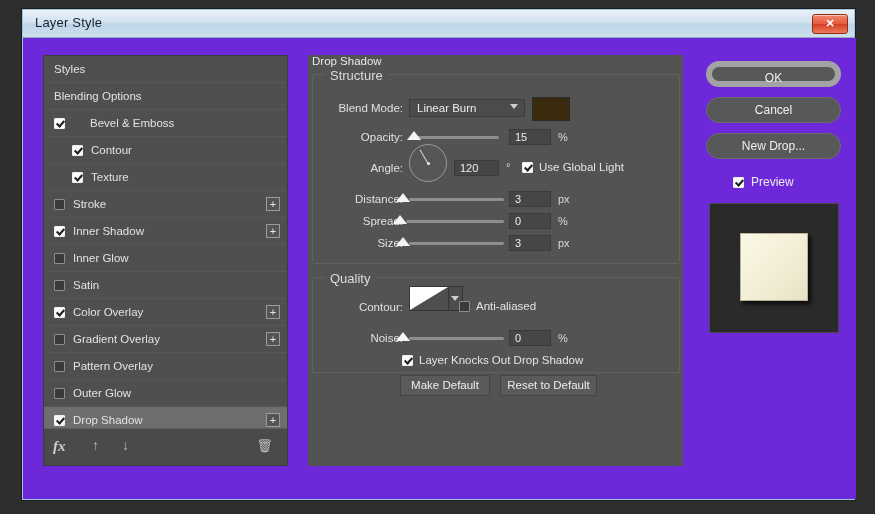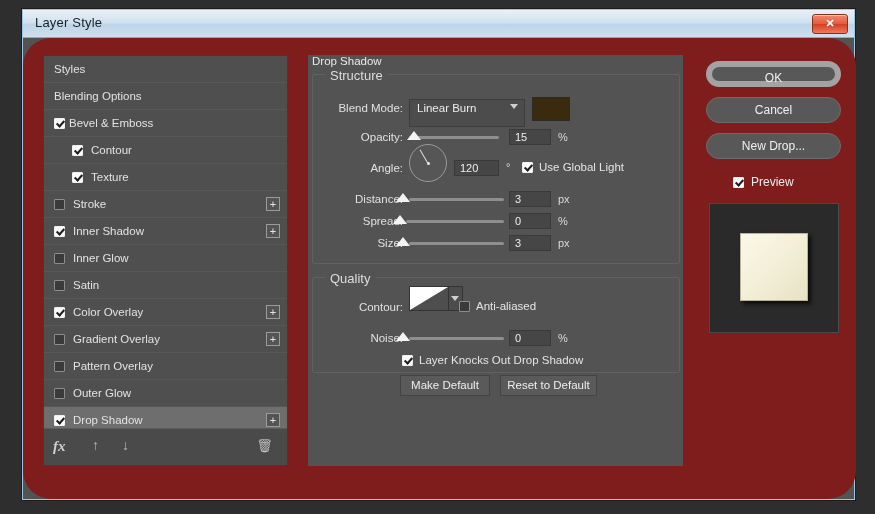--- a/index.html
+++ b/index.html
@@ -54,22 +54,21 @@
     text-align: center;
     font-weight: bold;
     cursor: pointer;
   }
 
   
   .win-body {
     position: absolute;
     left: 0; top: 28px;
     width: 833px; height: 461px;
-    background: #7f1d1d;
-    border-radius: 28px;
+    background: #6d28d9;
   }
 
   
   .styles-panel {
     position: absolute;
     left: 20px; top: 17px;
     width: 245px; height: 411px;
     background: #4a4a4a;
     border: 1px solid #3c3c3c;
     box-sizing: border-box;
@@ -201,21 +200,21 @@
     border: 1px solid #3a3a3a;
     box-sizing: border-box;
     color: #ededed;
     font-size: 11px;
     line-height: 14px;
     padding-left: 5px;
     cursor: text;
   }
   .select-box {
     position: absolute;
-    height: 28px;
+    height: 18px;
     background: #4c4c4c;
     border: 1px solid #3d3d3d;
     box-sizing: border-box;
     color: #ececec;
     font-size: 11.5px;
     line-height: 16px;
     padding-left: 7px;
     cursor: pointer;
   }
   .chev {
@@ -383,21 +382,21 @@
       <div class="styles-panel">
         <div class="styles-list" id="styles-list">
             <div class="style-row plain">
               <span class="lbl" style="margin-left: 10px;">Styles</span>
             </div>
             <div class="style-row plain">
               <span class="lbl" style="margin-left: 10px;">Blending Options</span>
             </div>
             <div class="style-row plain">
               <span class="cb on" style="margin-left: 10px;"></span>
-              <span class="lbl" style="margin-left: 4px;">Bevel &amp; Emboss</span>
+              <span class="lbl" style="margin-left: 25px;">Bevel &amp; Emboss</span>
             </div>
             <div class="style-row plain">
               <span class="cb on" style="margin-left: 28px;"></span>
               <span class="lbl" style="margin-left: 8px;">Contour</span>
             </div>
             <div class="style-row plain">
               <span class="cb on" style="margin-left: 28px;"></span>
               <span class="lbl" style="margin-left: 8px;">Texture</span>
             </div>
             <div class="style-row plain">

